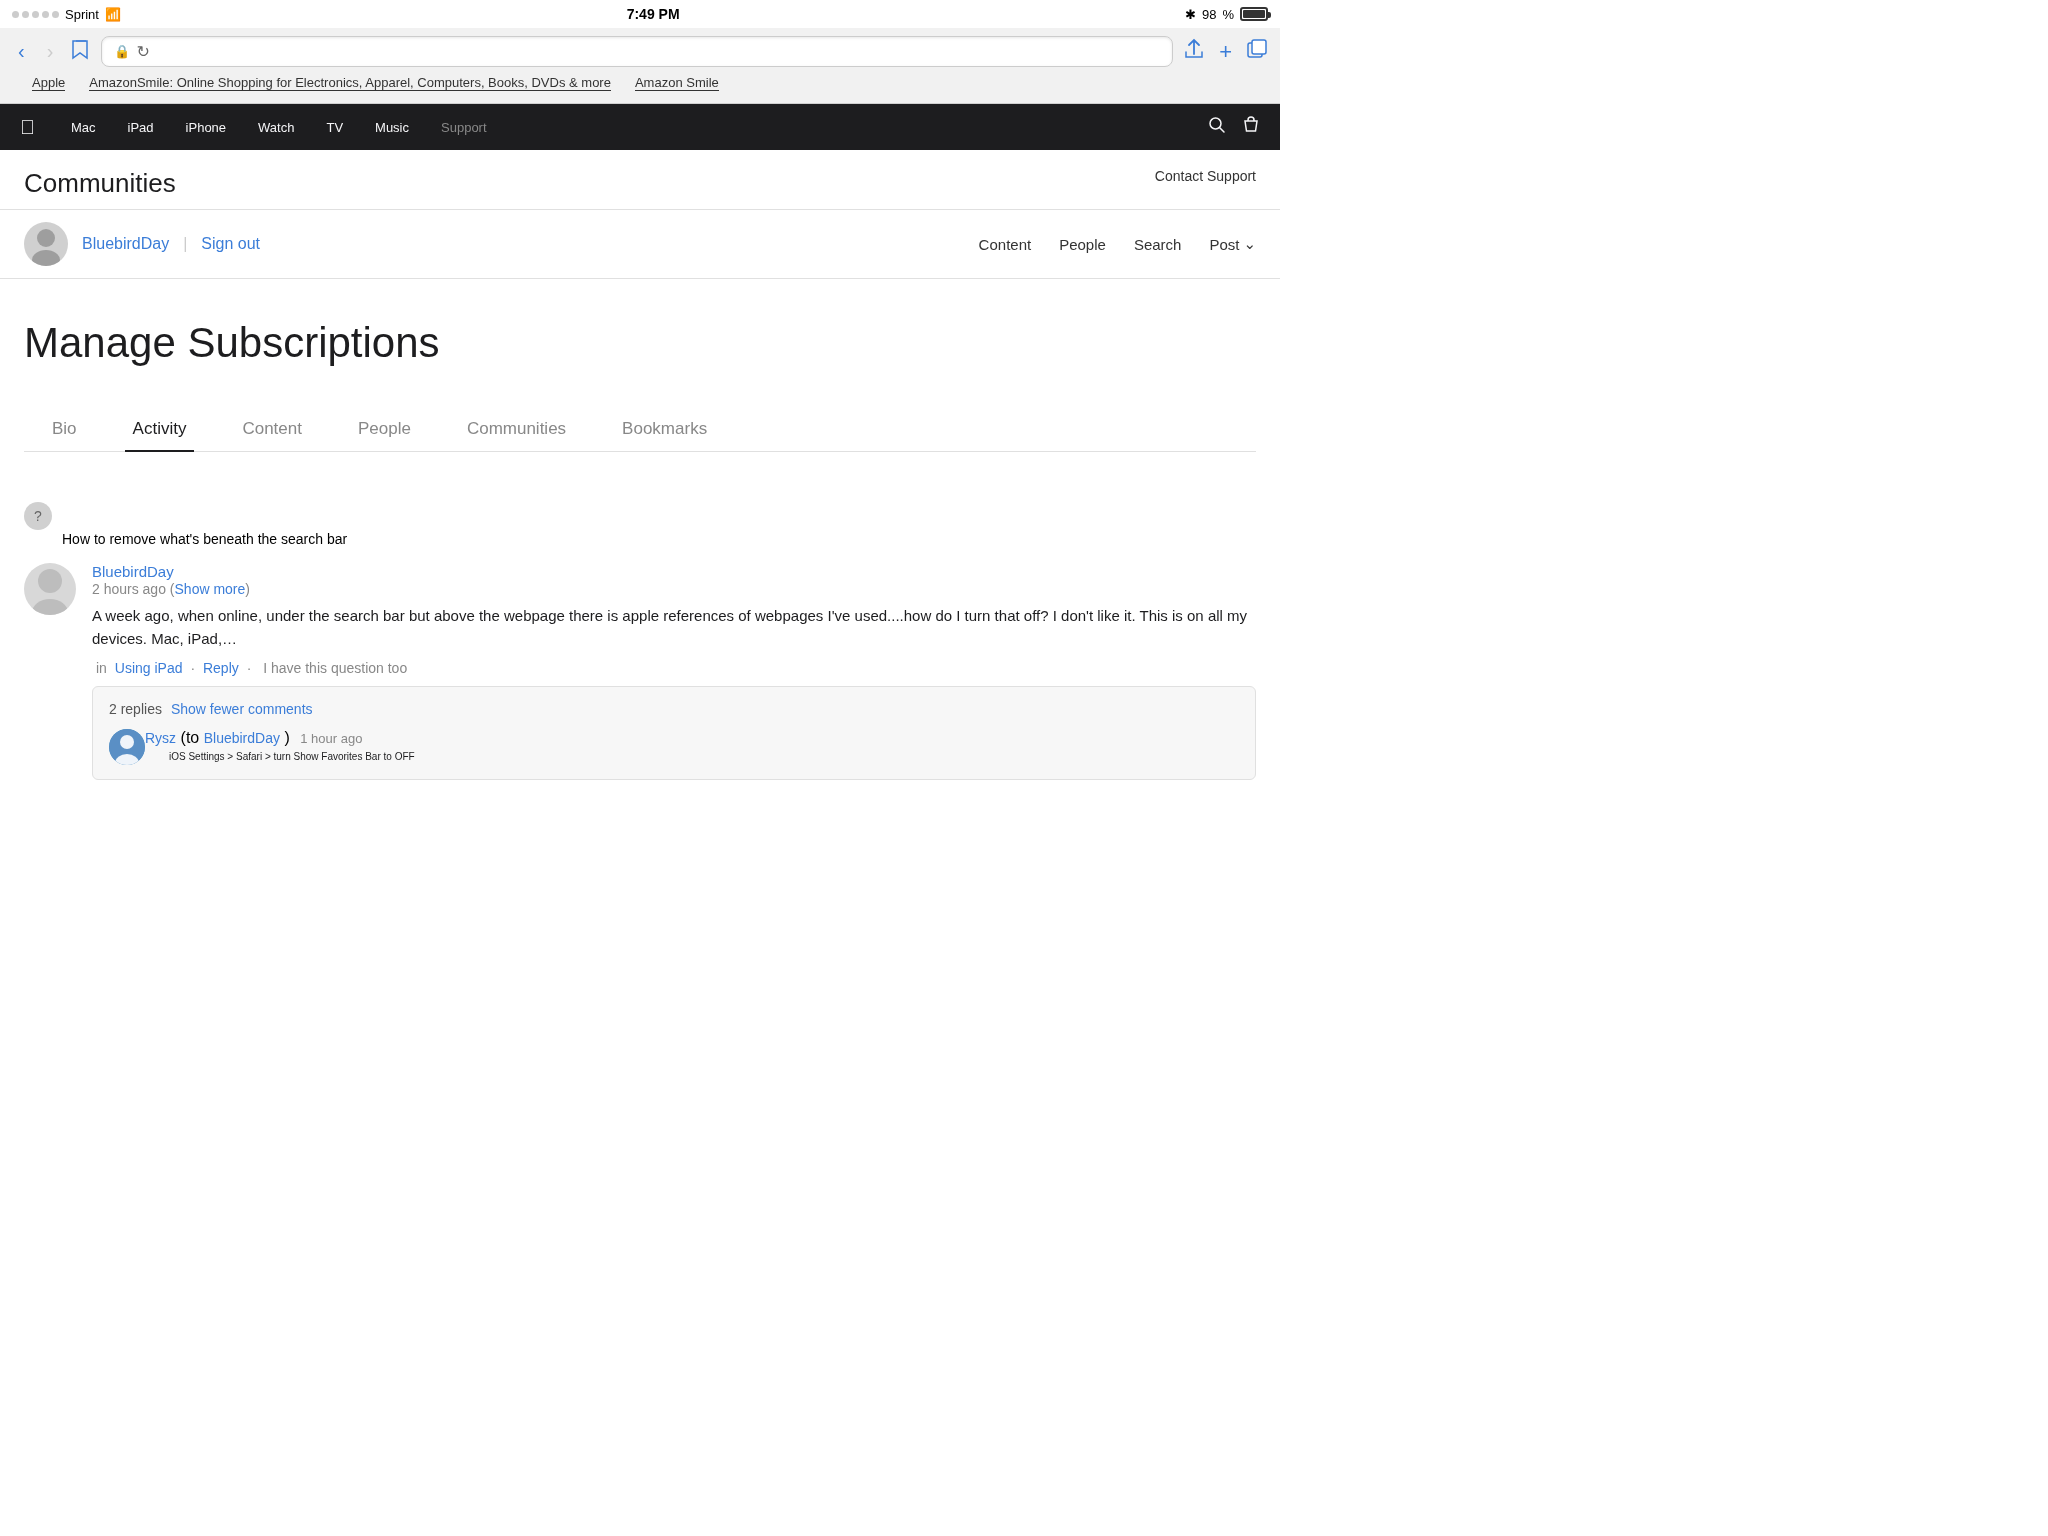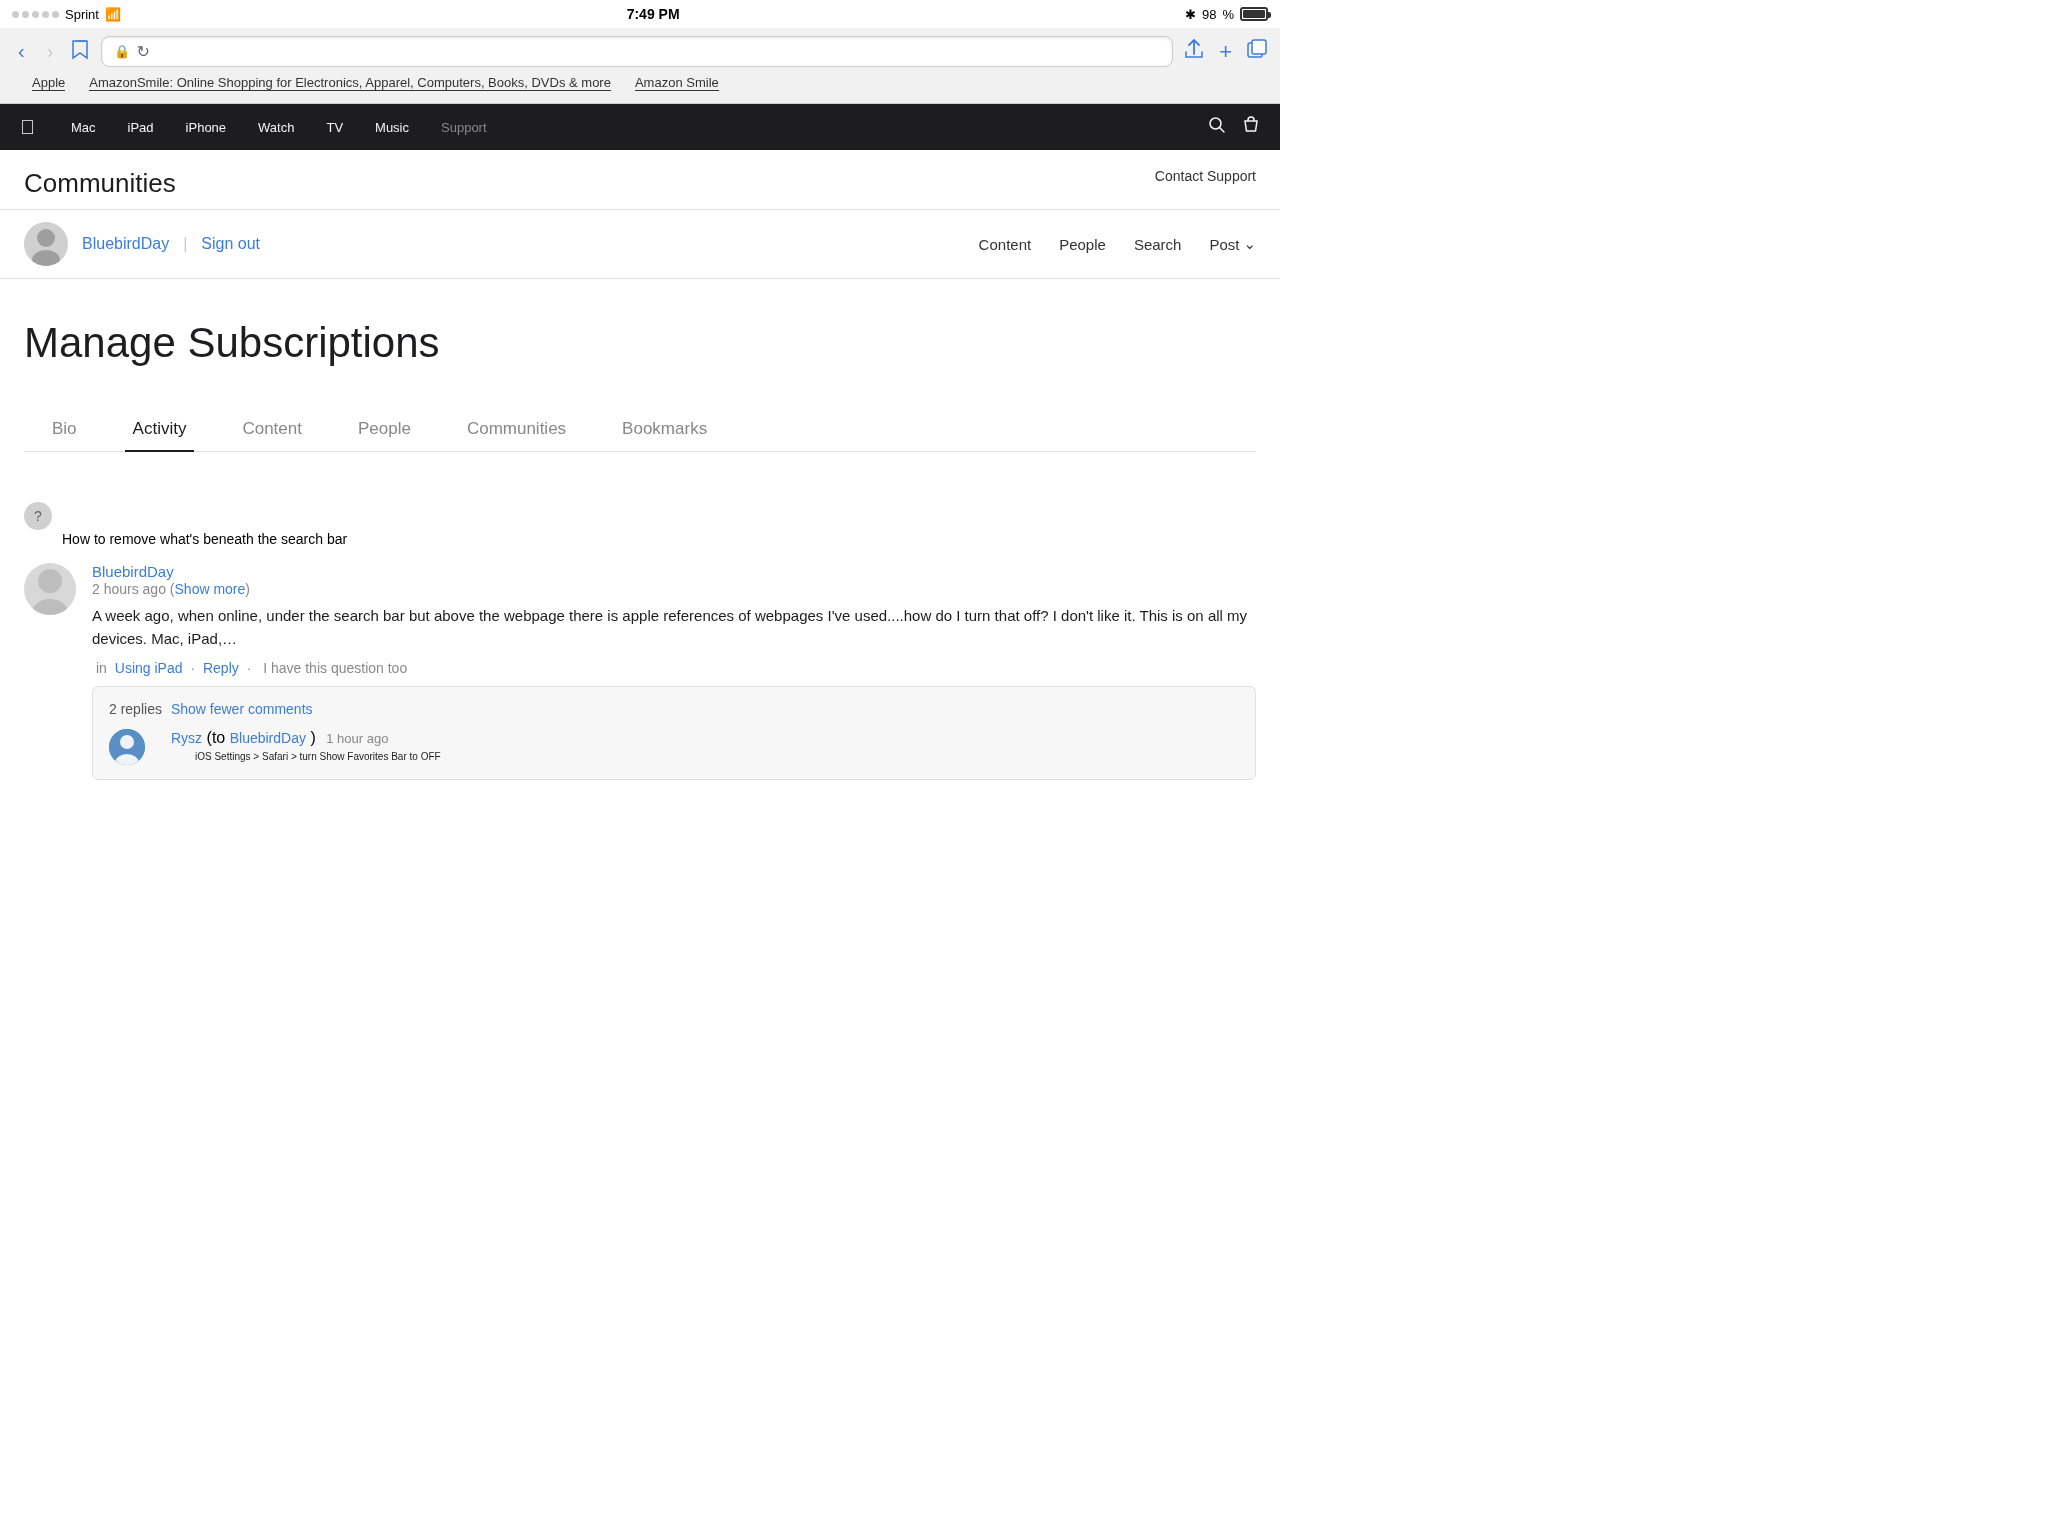--- a/index.html
+++ b/index.html
@@ -139,21 +139,21 @@
 
     
     .replies-box {
       background: #f7f7f7; border: 1px solid #e0e0e0; border-radius: 6px;
       padding: 14px 16px; margin-top: 10px;
     }
     .replies-header {
       font-size: 14px; color: #555; margin-bottom: 12px; display: flex; gap: 9px; align-items: center;
     }
     .show-fewer { color: #3b7dd8; cursor: pointer; text-decoration: none; }
-    .reply-row { display: flex; gap: 26px; align-items: flex-start; }
+    .reply-row { display: flex; gap: 0; align-items: flex-start; }
     .reply-avatar {
       width: 36px; height: 36px; border-radius: 50%; background: #4a90c4;
       display: flex; align-items: center; justify-content: center; flex-shrink: 0; overflow: hidden;
     }
     .reply-content { flex: 1; }
     .reply-user { color: #3b7dd8; font-size: 14px; font-weight: 500; }
     .reply-to { color: #3b7dd8; font-size: 14px; }
     .reply-time { color: #888; font-size: 13px; margin-left: 6px; }
     .reply-text { font-size: 10px; color: #1d1d1f; margin-top: 4px; padding-left: 24px; }
 

